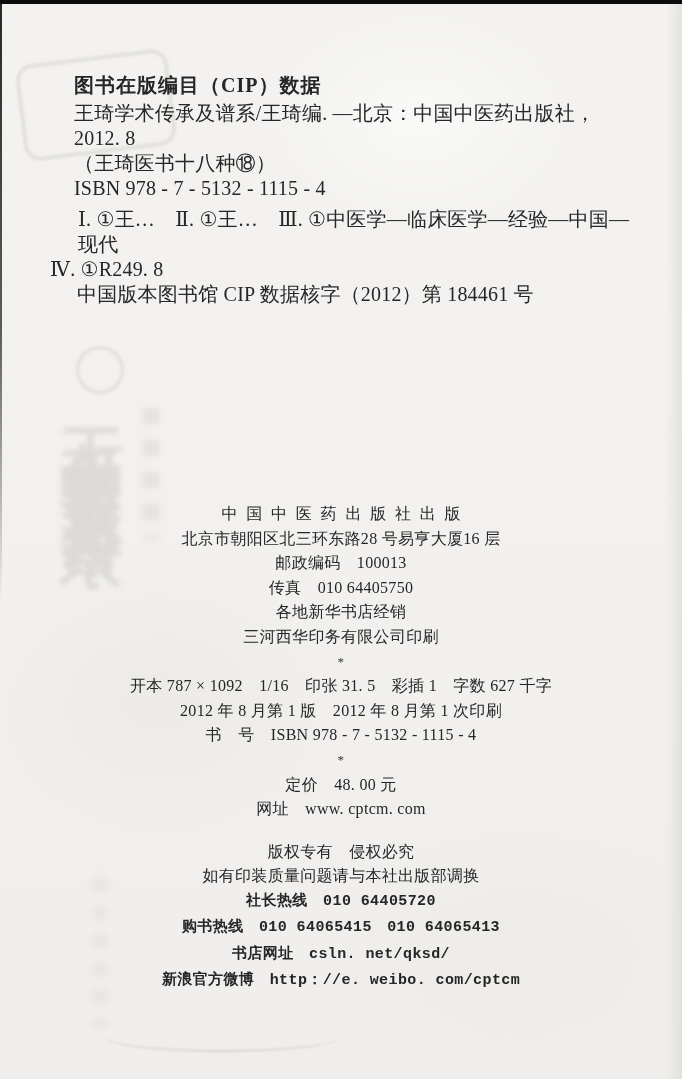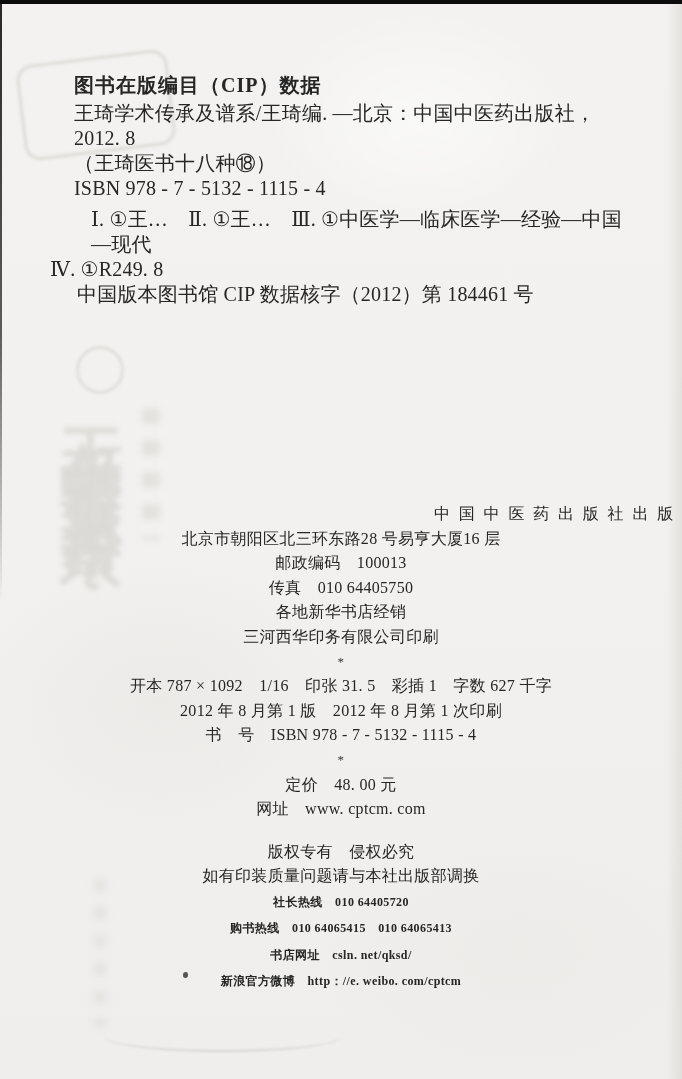--- a/index.html
+++ b/index.html
@@ -77,35 +77,36 @@
     border-bottom: 2px solid rgba(158,155,149,.28);
     border-radius: 50%; filter: blur(1.2px);
   }
   
   .cip-block {
     position: absolute; left: 74px; top: 73px; width: 560px;
     font-size: 20px; line-height: 25px;
     letter-spacing: .2px;
   }
   .cip-heading { font-weight: bold; margin-bottom: 3px; letter-spacing: 1px; }
-  .cip-class-1 { margin-top: 6px; margin-left: 17px; }
+  .cip-class-1 { margin-top: 6px; margin-left: 4px; }
   .cip-class-2 { margin-left: -24px; }
   .cip-record { margin-top: 0; margin-left: 3px; }
   
   .center-col {
     position: absolute; left: 0; top: 502px; width: 682px;
     text-align: center; font-size: 16px; line-height: 24.6px;
     letter-spacing: .3px;
   }
-  .publisher-line { letter-spacing: .55em; text-indent: .55em; text-align: right; }
+  .publisher-line { letter-spacing: .55em; text-indent: .55em; }
   .star-line { font-size: 13px; color: #333; }
   .gap-18 { height: 18px; }
   .contacts-block {
-    font-weight: bold; font-size: 12px; line-height: 26.5px;
+    font-weight: bold; font-size: 15px; line-height: 26.5px;
     letter-spacing: .4px;
+    font-family: Liberation Mono, monospace;
   }
 </style>
 </head>
 <body>
 
 <div class="paper-texture"></div>
 <div class="top-edge"></div>
 <div class="left-edge"></div>
 <div class="right-shade"></div>
 

